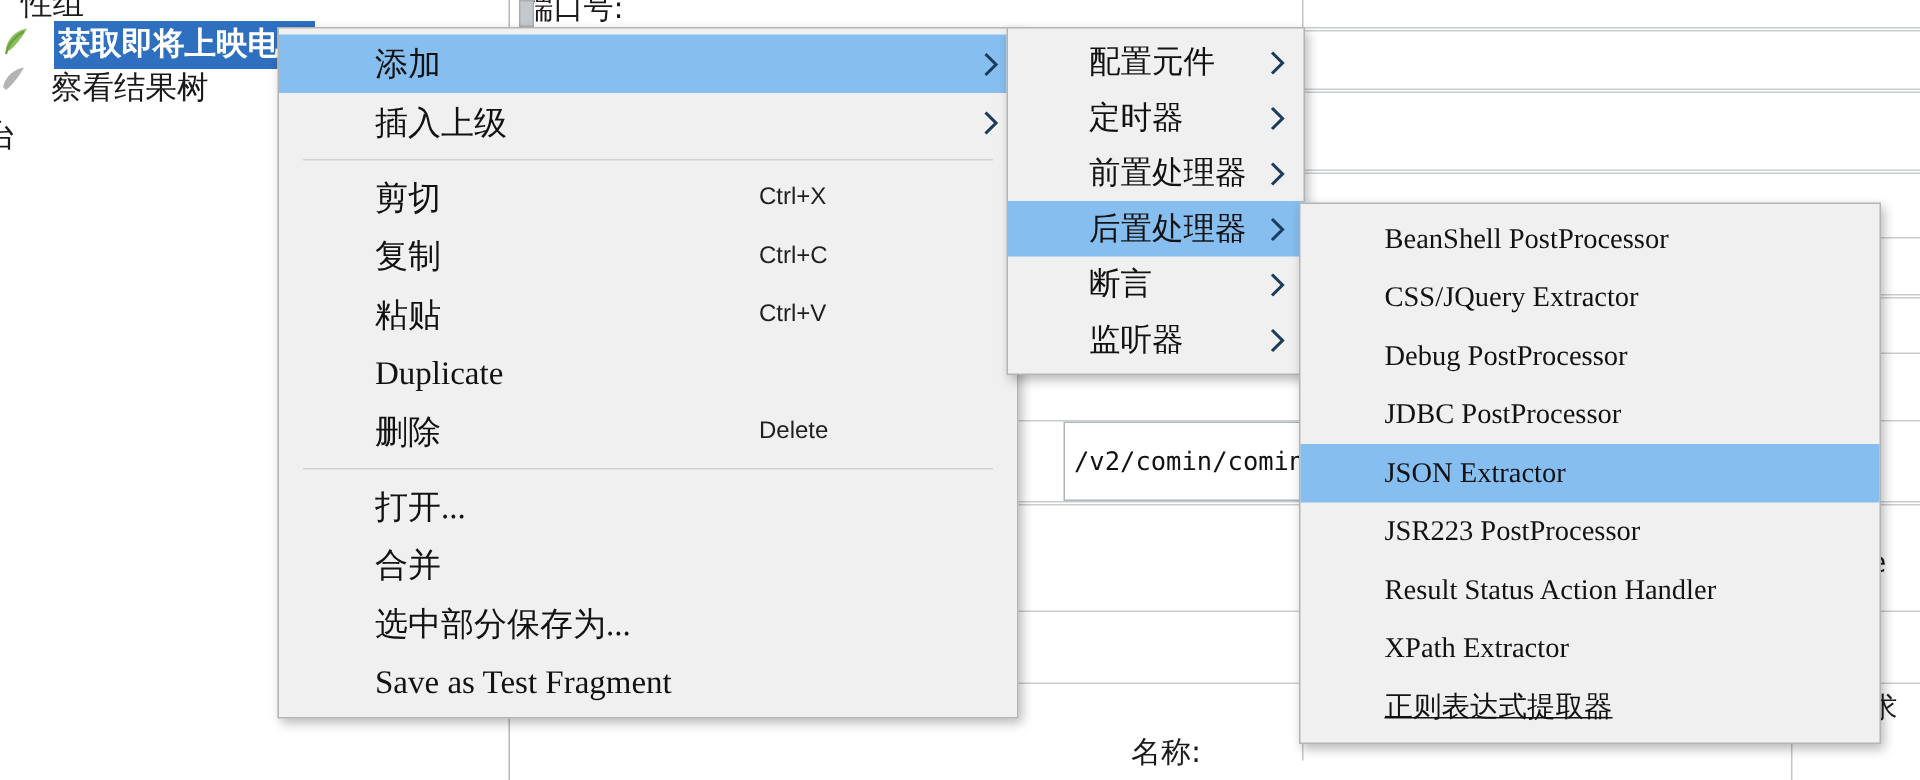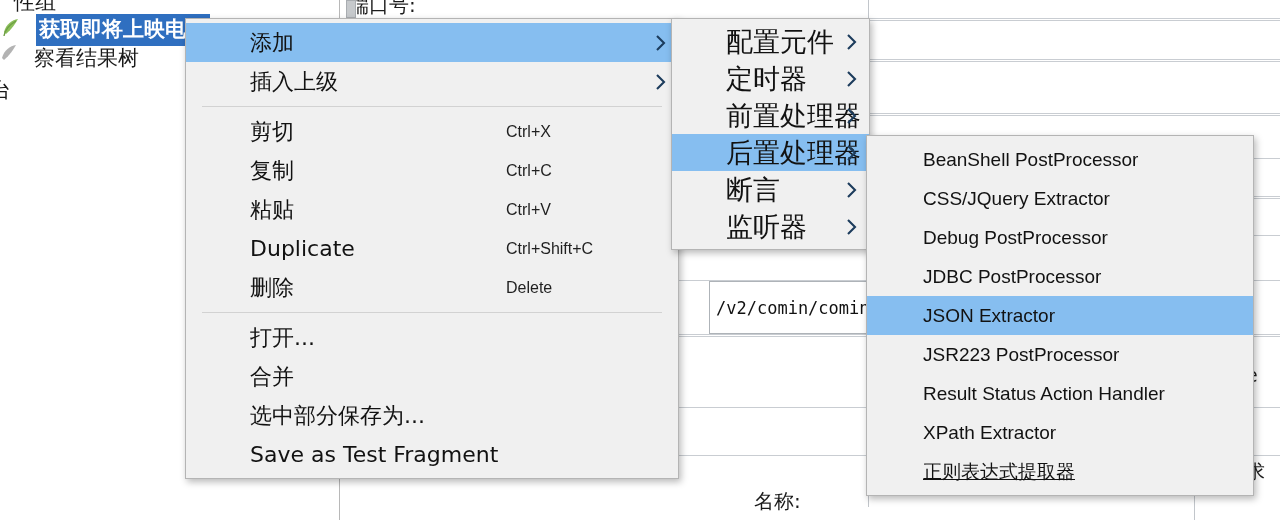--- a/index.html
+++ b/index.html
@@ -122,21 +122,21 @@
     display: flex; align-items: center;
     height: 40px;
     padding: 0 16px 0 64px;
     white-space: nowrap;
     color: #121212;
     font-size: 22px;
     font-family: "DejaVu Sans", sans-serif;
     cursor: default;
   }
   .menu-item.selected { background: #86bef0; }
-  .menu-item .mi-label { line-height: 1; }
+  .menu-item .mi-label { line-height: 1; font-family: Liberation Serif, serif; }
   .menu-item .mi-accel {
     position: absolute;
     font-family: "Liberation Sans", sans-serif;
     font-size: 16px; color: #1f1f1f;
   }
   .menu-item .chev {
     position: absolute; right: 12px; top: 50%;
     transform: translateY(-50%);
     width: 11px; height: 18px;
   }
@@ -145,21 +145,21 @@
     margin: 5px 16px 5px 16px;
   }
 
   
   #menu-main { left: 185px; top: 18px; width: 494px; }
   #menu-main .menu-item { padding-left: 64px; height: 39px; }
   #menu-main .mi-accel { left: 320px; }
 
   
   #menu-add { left: 671px; top: 18px; width: 199px; }
-  #menu-add .menu-item { padding-left: 54px; height: 37px; font-size: 27px; }
+  #menu-add .menu-item { padding-left: 54px; height: 37px; font-size: 21px; }
 
   
   #menu-post { left: 866px; top: 135px; width: 388px; }
   #menu-post .menu-item {
     padding-left: 56px; height: 39px; font-size: 19px;
     font-family: "Liberation Sans", sans-serif;
   }
   #menu-post .menu-item.cjk { font-family: "DejaVu Sans", sans-serif; }
   #menu-post .menu-item.underline .mi-label { text-decoration: underline; }
 </style>
@@ -268,21 +268,20 @@
       <div class="menu-item">
         <span class="mi-label">复制</span>
         <span class="mi-accel">Ctrl+C</span>
       </div>
       <div class="menu-item">
         <span class="mi-label">粘贴</span>
         <span class="mi-accel">Ctrl+V</span>
       </div>
       <div class="menu-item">
         <span class="mi-label">Duplicate</span>
-        <span class="mi-accel">Ctrl+Shift+C</span>
       </div>
       <div class="menu-item">
         <span class="mi-label">删除</span>
         <span class="mi-accel">Delete</span>
       </div>
       <div class="menu-sep"></div>
       <div class="menu-item">
         <span class="mi-label">打开...</span>
       </div>
       <div class="menu-item">

